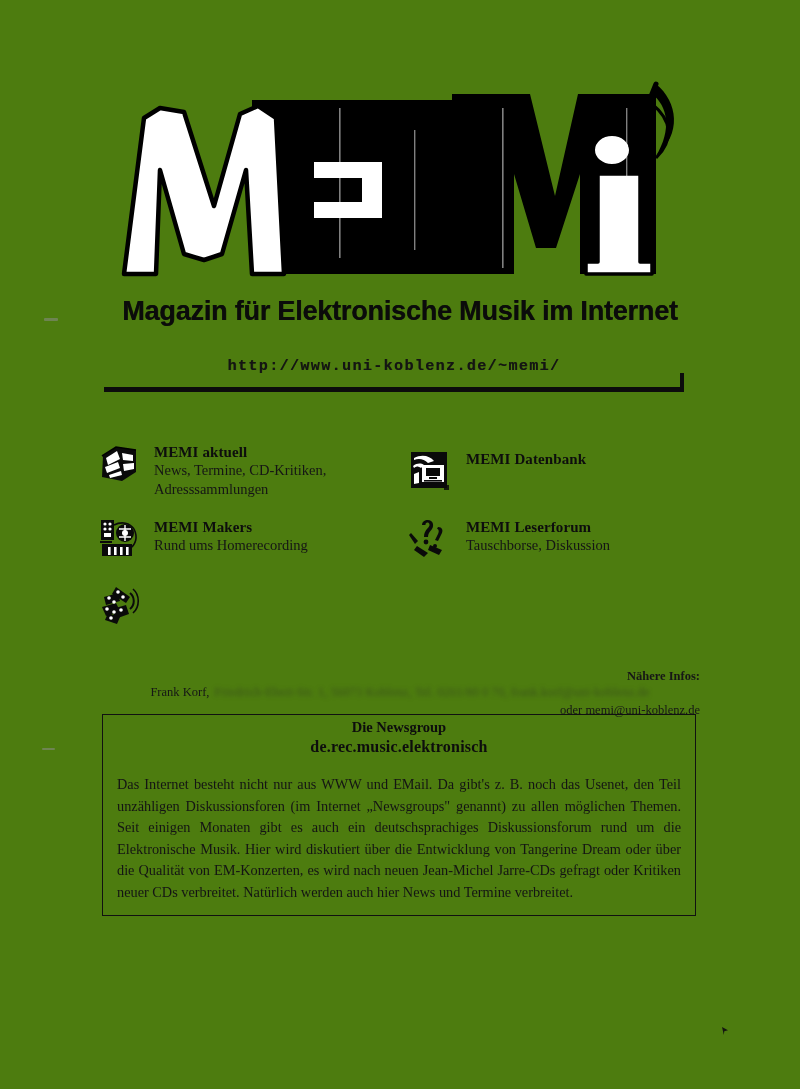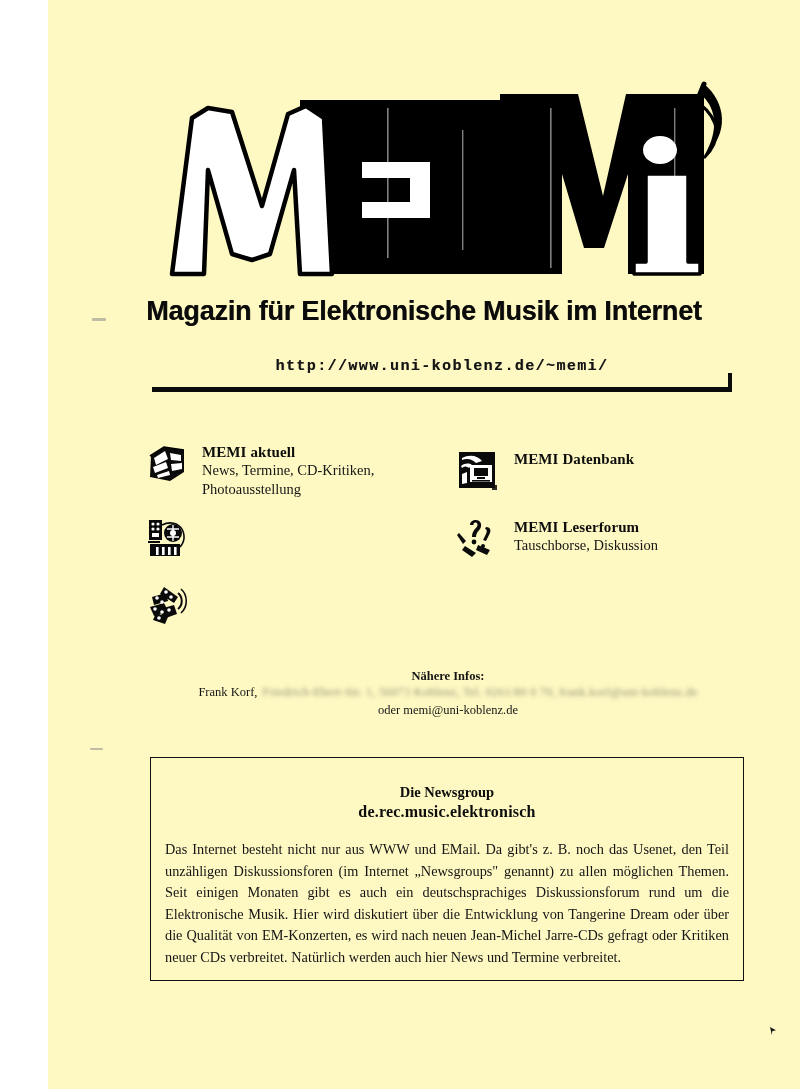--- a/index.html
+++ b/index.html
@@ -12,22 +12,21 @@
     height: 1089px;
     position: relative;
     font-family: "Liberation Serif", serif;
     color: #000000;
     overflow: hidden;
   }
 
   .page {
     position: absolute;
     inset: 0;
-    background: #fef9c3;
-    margin-left: 48px;
+    background: #4d7c0f;
   }
 
   
   .artifact {
     position: absolute;
     background: #8a8a8a;
     opacity: .55;
   }
   .artifact.a1 { left: 44px;  top: 318px; width: 14px; height: 3px; border-radius: 1px; }
   .artifact.a2 { left: 42px;  top: 748px; width: 13px; height: 2px; border-radius: 1px; }
@@ -144,21 +143,21 @@
     max-width: 300px;
   }
   .menu-col.full .menu-desc { max-width: 600px; white-space: nowrap; }
 
   
   .contact {
     position: absolute;
     left: 100px;
     top: 668px;
     width: 600px;
-    text-align: center;
+    text-align: right;
   }
   .contact-head {
     font-family: "Liberation Serif", serif;
     font-weight: bold;
     font-size: 12.5px;
     line-height: 16px;
     color: #161616;
   }
   .contact-line {
     font-family: "Liberation Serif", serif;
@@ -183,25 +182,25 @@
     font-family: "Liberation Serif", serif;
     font-size: 12.5px;
     line-height: 19px;
     color: #161616;
   }
 
   
   .news-box {
     position: absolute;
     left: 102px;
-    top: 757px;
+    top: 714px;
     width: 594px;
     border: 1.6px solid #111;
     box-sizing: border-box;
-    padding: 24px 10px 12px 10px;
+    padding: 2px 10px 12px 10px;
   }
   .news-head {
     text-align: center;
     font-family: "Liberation Serif", serif;
     font-weight: bold;
     font-size: 14.5px;
     line-height: 20px;
     color: #0d0d0d;
   }
   .news-head .sub {
@@ -276,21 +275,21 @@
             <path d="M26 11 L37 13 L37 19 L27 18 Z" fill="#fff"></path>
             <path d="M9 25 L22 20 L24 26 L11 31 Z" fill="#fff"></path>
             <path d="M27 22 L38 21 L38 27 L28 29 Z" fill="#fff"></path>
             <path d="M13 33 L25 29 L26 33 L14 36 Z" fill="#fff"></path>
             <path d="M6 14 L20 5 L40 8" fill="none" stroke="#000" stroke-width="1.6"></path>
           </svg>
         </div>
         <div class="menu-text">
           <div class="menu-title">MEMI aktuell</div>
           <div class="menu-desc">News, Termine, CD-Kritiken,</div>
-          <div class="menu-desc">Photoausstellung</div>
+          <div class="menu-desc">Adresssammlungen</div>
         </div>
       </div>
 
       <div class="menu-col right">
         <div class="icon-box">
           <svg viewBox="0 0 46 44" xmlns="http://www.w3.org/2000/svg">
             <rect x="3" y="3" width="36" height="36" fill="#0a0a0a"></rect>
             <rect x="14" y="16" width="22" height="17" fill="#fff"></rect>
             <rect x="18" y="19" width="14" height="8" fill="#0a0a0a"></rect>
             <rect x="21" y="28" width="8" height="2" fill="#0a0a0a"></rect>
@@ -325,20 +324,24 @@
             <path d="M18 8 C 26 4, 34 6, 38 12" fill="none" stroke="#0a0a0a" stroke-width="1.6"></path>
             <path d="M38 12 C 42 20, 40 28, 33 32" fill="none" stroke="#0a0a0a" stroke-width="1.6"></path>
             <rect x="6" y="27" width="30" height="12" fill="#0a0a0a"></rect>
             <rect x="12" y="30" width="2.6" height="8" fill="#fff"></rect>
             <rect x="18" y="30" width="2.6" height="8" fill="#fff"></rect>
             <rect x="24" y="30" width="2.6" height="8" fill="#fff"></rect>
             <rect x="30" y="30" width="2.6" height="8" fill="#fff"></rect>
             <rect x="4" y="24" width="12" height="2" fill="#0a0a0a"></rect>
           </svg>
         </div>
+        <div class="menu-text">
+          <div class="menu-title">MEMI Makers</div>
+          <div class="menu-desc">Rund ums Homerecording</div>
+        </div>
       </div>
 
       <div class="menu-col right">
         <div class="icon-box">
           <svg viewBox="0 0 46 44" xmlns="http://www.w3.org/2000/svg">
             <path d="M14 8 C 14 2, 24 1, 25 7 C 26 13, 20 14, 20 20 L16 20
                      C 16 12, 22 11, 21.5 7.5 C 21 4.5, 17 5, 17.5 8 Z" fill="#0a0a0a"></path>
             <circle cx="18" cy="25" r="2.4" fill="#0a0a0a"></circle>
             <path d="M30 10 C 34 10, 36 13, 33 18 L30 24 L27 23 L30 17 C 31.5 14, 30.5 12, 29 12 Z" fill="#0a0a0a"></path>
             <circle cx="27" cy="29" r="2" fill="#0a0a0a"></circle>

